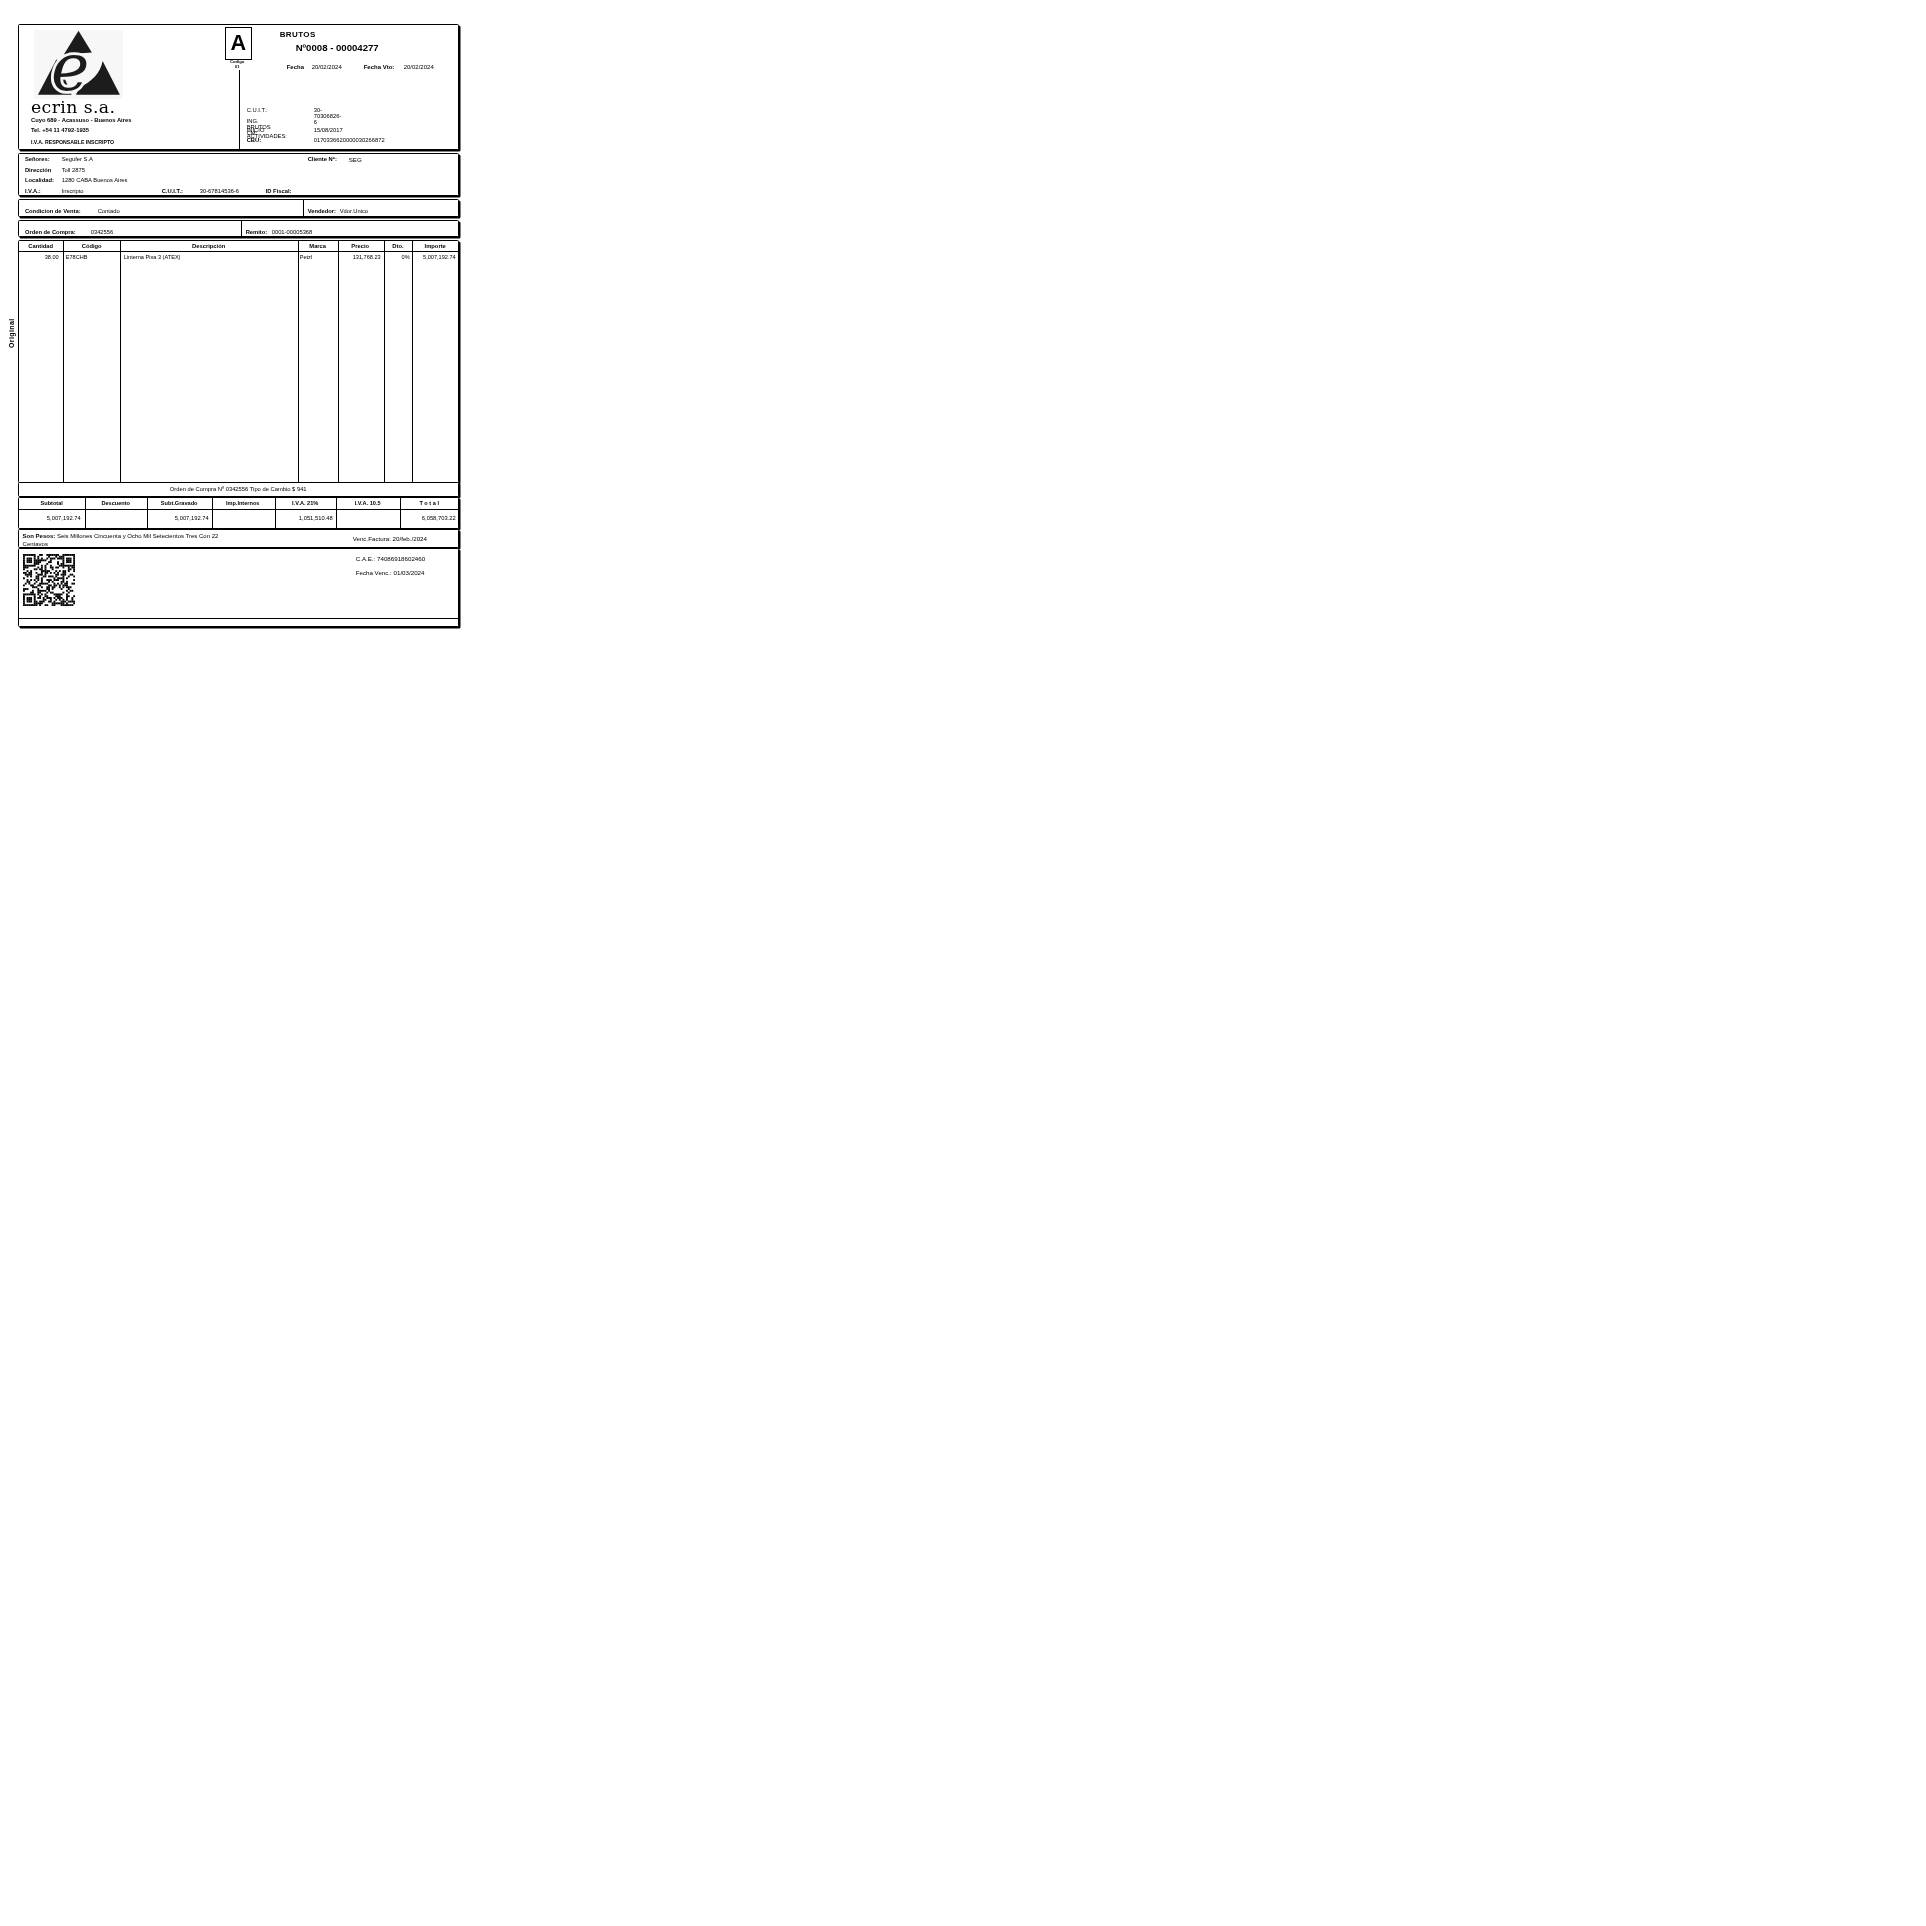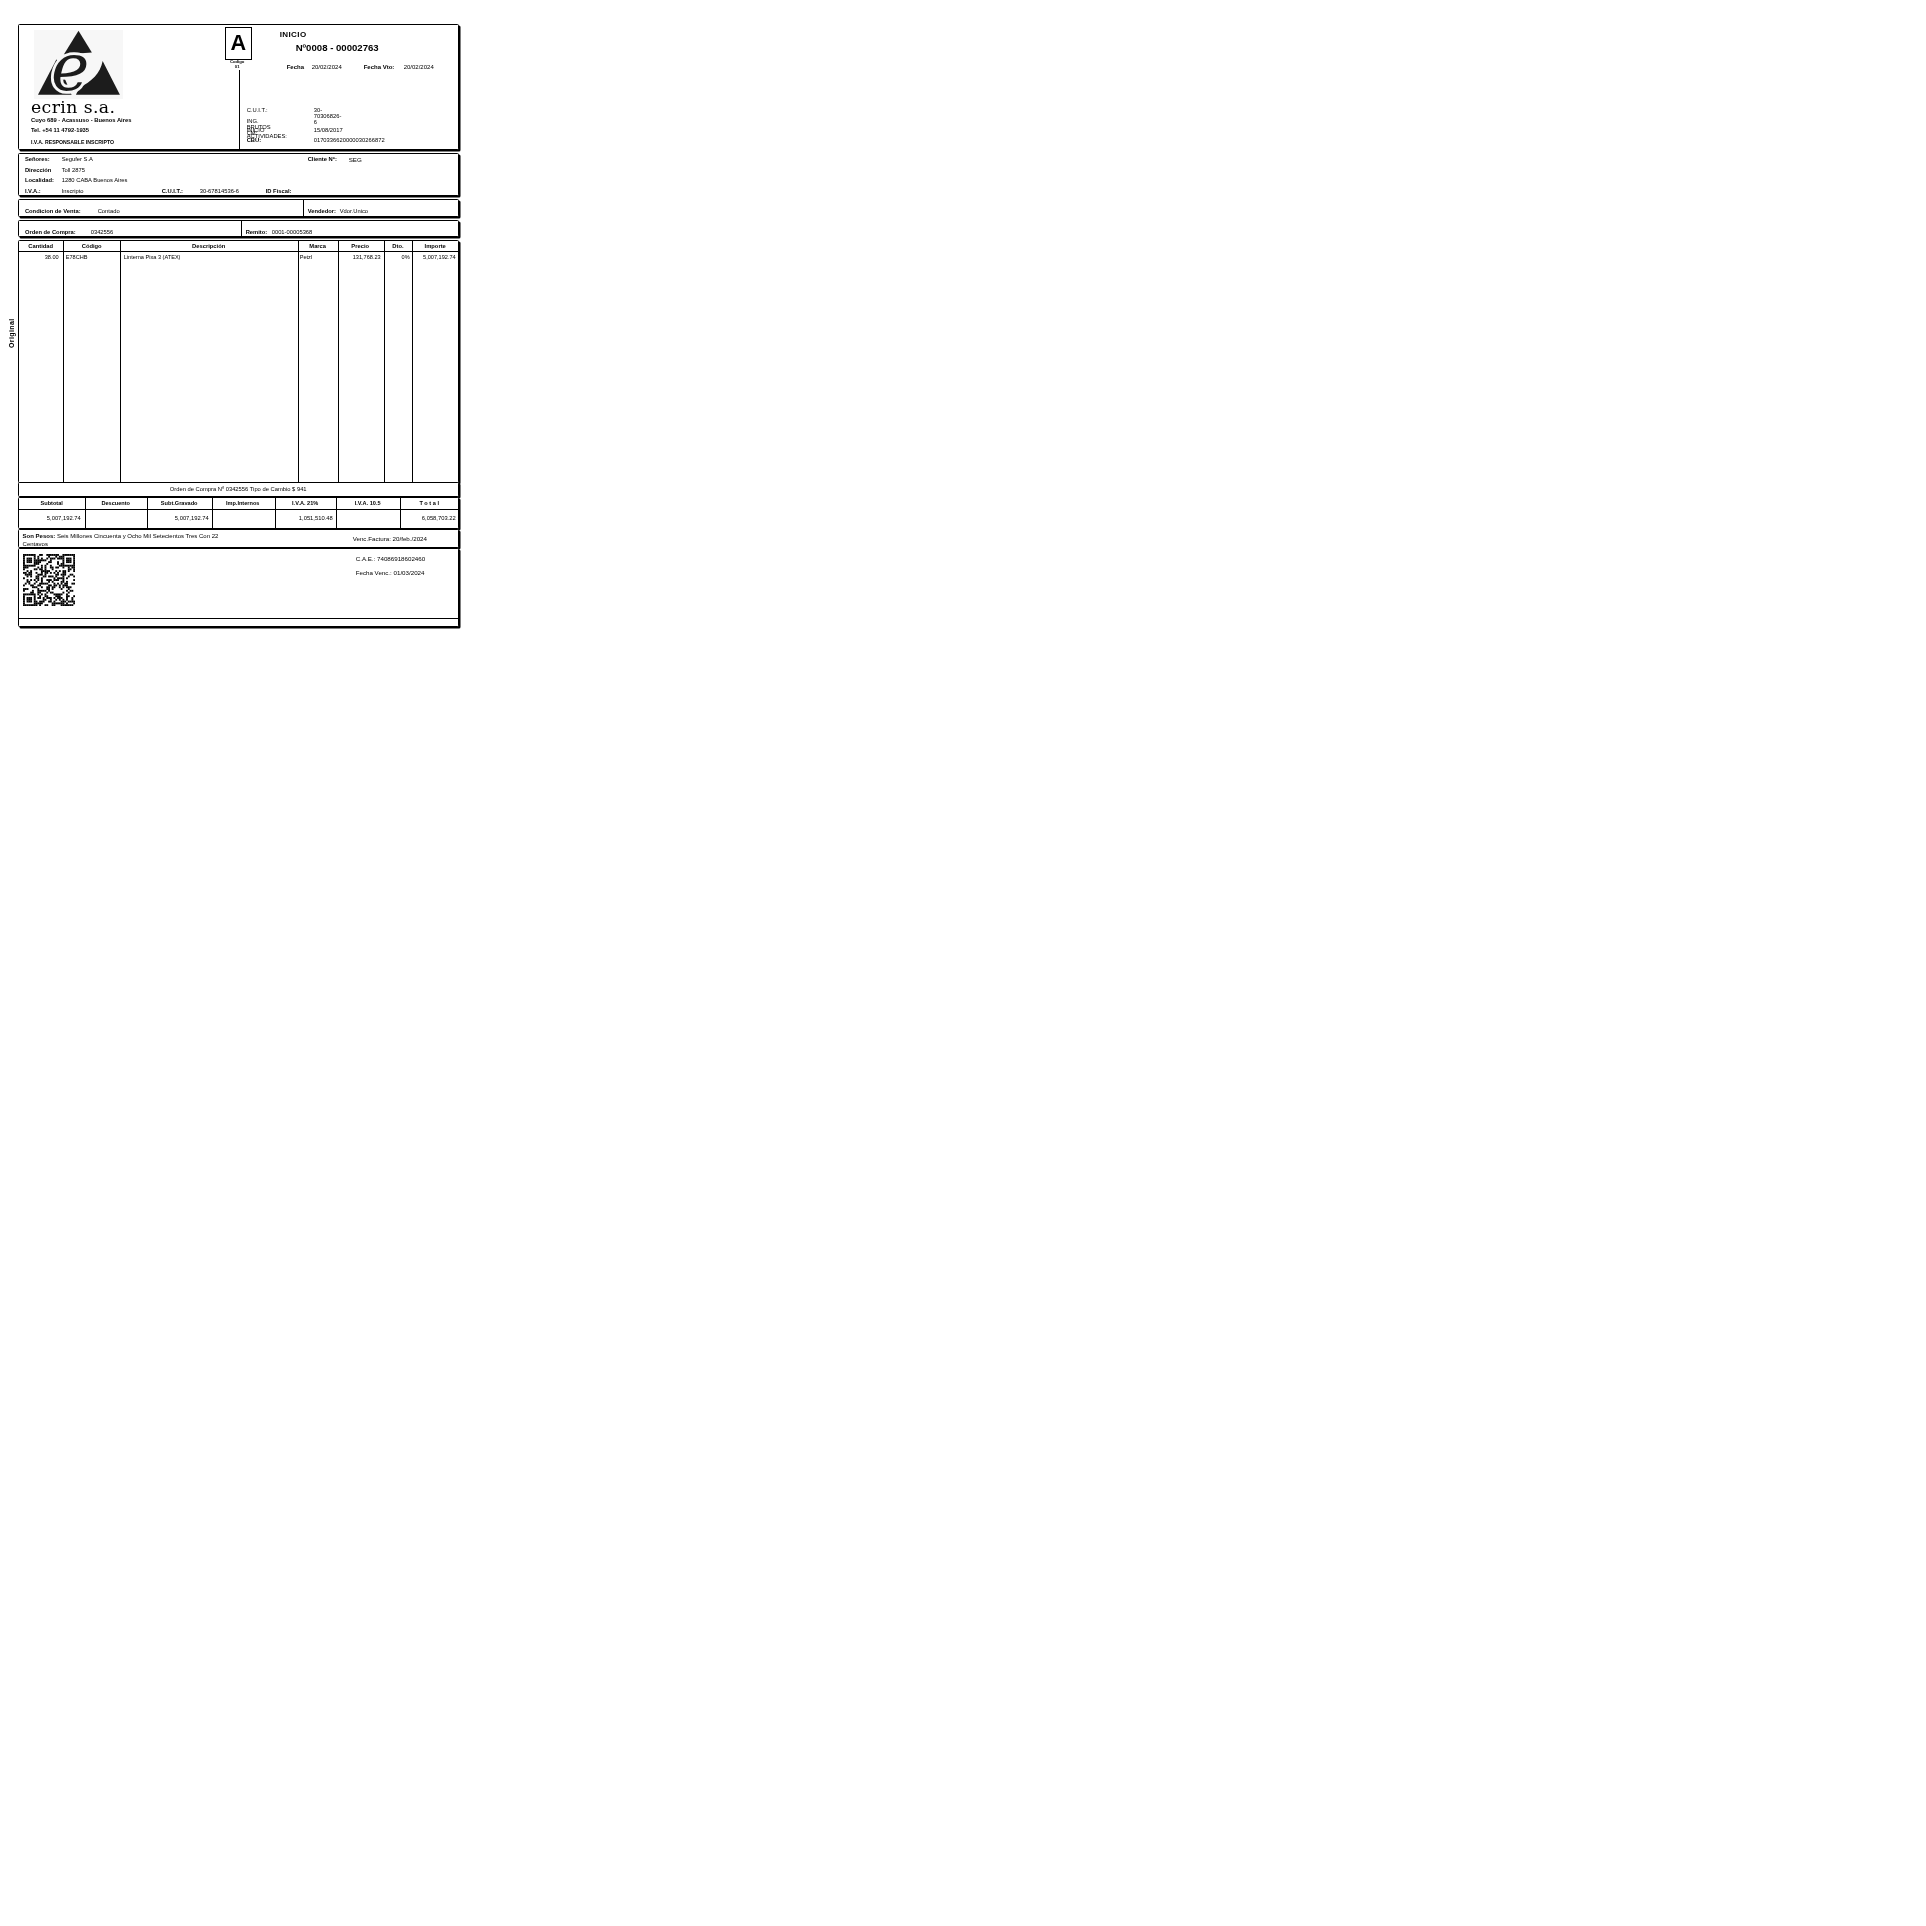--- a/index.html
+++ b/index.html
@@ -104,22 +104,22 @@
 
     <div class="letter-box">
       <span>A</span>
     </div>
     <div class="codigo">
       <div>Codigo</div>
       <div>01</div>
     </div>
     <div class="header-divider"></div>
 
-    <div class="factura-title">INICIO</div>
-    <div class="factura-number">Nº0008 - 00002763</div>
+    <div class="factura-title">BRUTOS</div>
+    <div class="factura-number">Nº0008 - 00004277</div>
 
     <div class="fecha-row">
       <span class="abs b" style="left:268px;">Fecha</span>
       <span class="abs" style="left:293px;">20/02/2024</span>
       <span class="abs b" style="left:345px;">Fecha Vto:</span>
       <span class="abs" style="left:385px;">20/02/2024</span>
     </div>
 
     <div class="cuit-row" style="top:82px;">
       <span class="lblcol">C.U.I.T.:</span>

